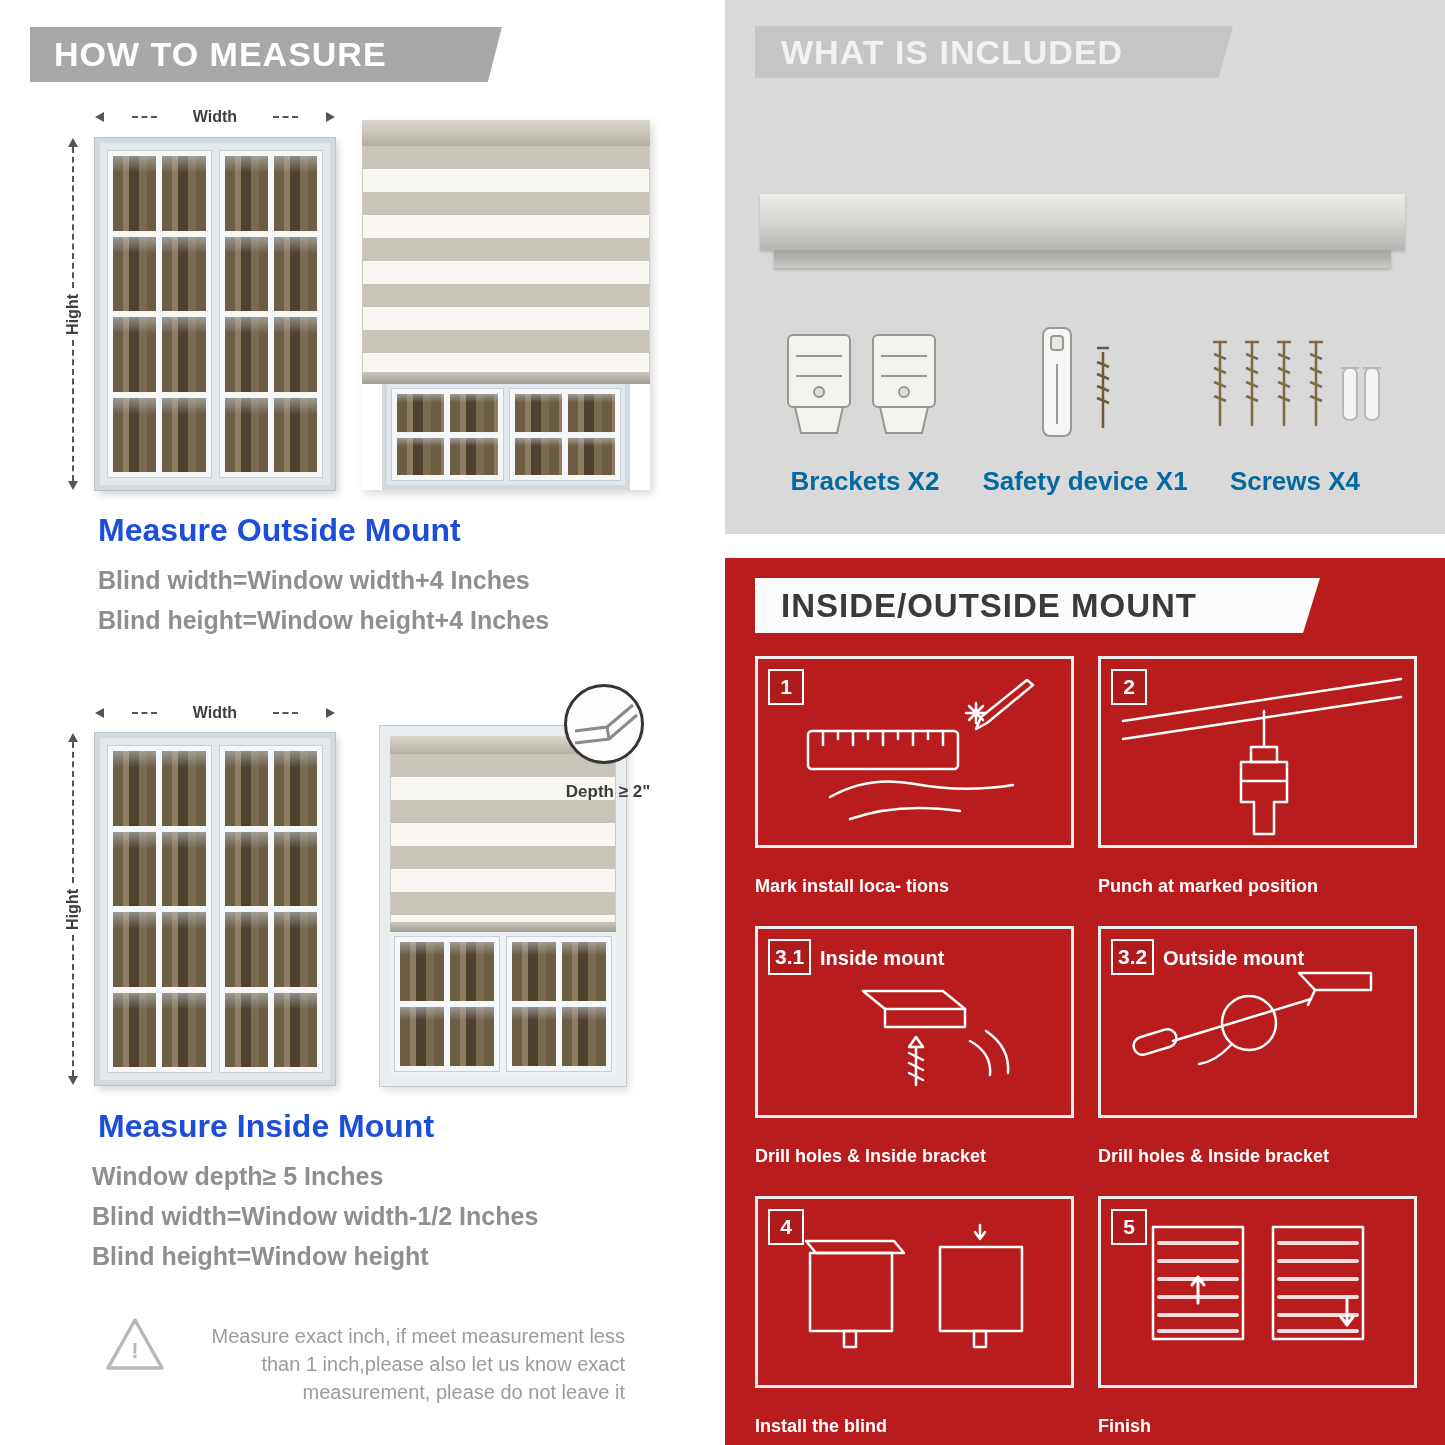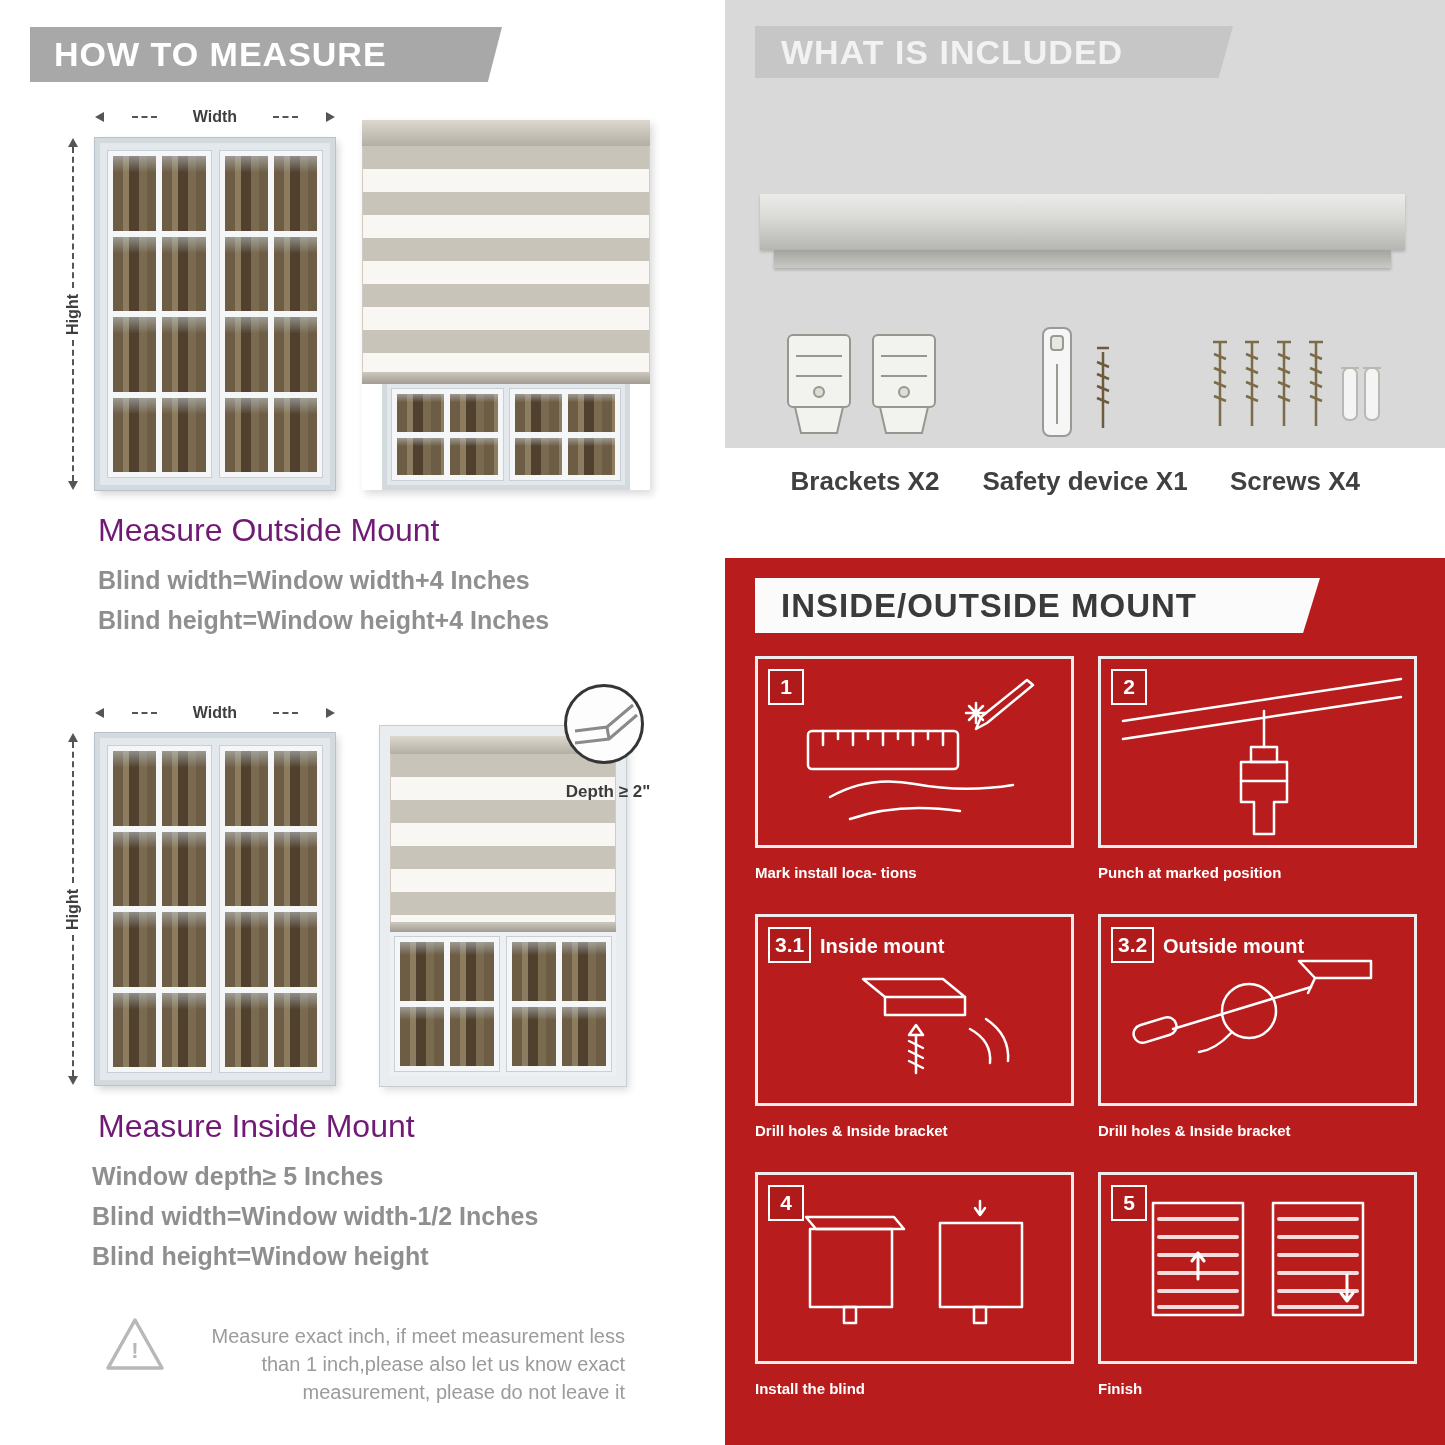--- a/index.html
+++ b/index.html
@@ -2,21 +2,21 @@
 <html><head>
 <meta charset="utf-8">
 <style>
   html,body{margin:0;padding:0;}
   body{width:1445px;height:1445px;position:relative;background:#ffffff;
        font-family:"Liberation Sans",sans-serif;overflow:hidden;}
 
   
   .left{position:absolute;left:0;top:0;width:864px;height:1445px;background:#fff;}
   .right{position:absolute;left:725px;top:0;width:720px;height:1445px;background:#fff;}
-  .right-top{position:absolute;left:0;top:0;width:720px;height:448px;background:#d9d9d9;}
+  .right-top{position:absolute;left:0;top:0;width:720px;height:534px;background:#d9d9d9;}
   .right-bottom{position:absolute;left:0;top:558px;width:720px;height:887px;background:#b91c1c;}
 
   
   .bar{box-sizing:border-box;font-weight:bold;letter-spacing:1px;
        clip-path:polygon(0 0,100% 0,97% 100%,0 100%);}
   .howto-header{position:absolute;left:30px;top:27px;width:472px;height:55px;
        background:#a8a8a8;color:#fff;font-size:34px;line-height:55px;padding-left:24px;}
   .included-header{position:absolute;left:30px;top:26px;width:478px;height:52px;
        background:#c6c6c6;color:#f2f2f2;font-size:34px;line-height:52px;padding-left:26px;}
   .mount-header{position:absolute;left:30px;top:20px;width:565px;height:55px;
@@ -61,45 +61,45 @@
          border-top:none;box-sizing:border-box;display:flex;padding:4px;gap:5px;}
   .blind-in-fig{position:absolute;box-sizing:border-box;border:10px solid #e9edf0;
          outline:1px solid #c4cdd2;box-shadow:3px 4px 8px rgba(0,0,0,.15);
          display:flex;flex-direction:column;background:#fff;}
   .blind-in-fig .lower{flex:1;display:flex;background:#eef1f3;padding:4px;gap:6px;}
   .depth-circle{position:absolute;width:80px;height:80px;border:3px solid #353535;border-radius:50%;
          background:#fdfdfd;box-sizing:border-box;overflow:hidden;}
   .depth-label{position:absolute;font-size:17px;font-weight:bold;color:#3c3c3c;text-align:center;}
 
   
-  .h-measure{position:absolute;font-size:32px;font-weight:normal;color:#701a75;}
+  .h-measure{position:absolute;font-size:32px;font-weight:bold;color:#1d4ed8;}
   .t-line{position:absolute;font-size:25px;font-weight:bold;color:#8f8f8f;}
   .warn-text{position:absolute;font-size:20px;color:#9b9b9b;line-height:1.4;width:445px;}
 
   
   .blind-title{position:absolute;left:0;top:140px;width:100%;text-align:center;
          font-size:28px;font-weight:bold;color:#3f3f3f;}
   .rail-illu{position:absolute;left:35px;top:194px;width:645px;}
   .rail-illu .top{height:56px;background:linear-gradient(180deg,#ececea 0%,#d8d8d4 45%,#b5b5b1 100%);
          box-shadow:0 2px 3px rgba(0,0,0,.18);}
   .rail-illu .lip{margin:0 14px;height:18px;background:linear-gradient(180deg,#a3a39f,#c9c9c5);
          box-shadow:0 2px 3px rgba(0,0,0,.2);}
   .part{position:absolute;}
-  .part-label{position:absolute;top:466px;font-size:26px;font-weight:bold;color:#404040;text-align:center;}
+  .part-label{position:absolute;top:466px;font-size:26px;font-weight:bold;color:#0369a1;text-align:center;}
 
   
   .mount-grid{position:absolute;left:30px;top:98px;width:662px;display:grid;
          grid-template-columns:319px 319px;column-gap:24px;row-gap:24px;}
   .panel{height:192px;border:3px solid #ededed;box-sizing:border-box;position:relative;}
   .panel svg{display:block;width:100%;height:100%;}
   .badge{position:absolute;top:10px;left:10px;min-width:36px;height:36px;padding:0 5px;
          border:2px solid #fff;color:#fff;font-size:21px;font-weight:bold;
          display:flex;align-items:center;justify-content:center;box-sizing:border-box;background:rgba(0,0,0,.05);}
   .panel-title{position:absolute;top:18px;left:62px;color:#fff;font-size:20px;font-weight:bold;}
-  .caption{margin-top:16px;color:#fff;font-size:15px;font-weight:bold;height:26px;white-space:nowrap;}
+  .caption{margin-top:28px;color:#fff;font-size:18px;font-weight:bold;height:26px;white-space:nowrap;}
 </style>
 </head>
 <body>
 
 <div class="left">
 
   <div class="bar howto-header">HOW TO MEASURE</div>
 
   <div class="harrow" style="left:95px;top:106px;width:240px;height:22px;">
     <span class="head lft"></span>

